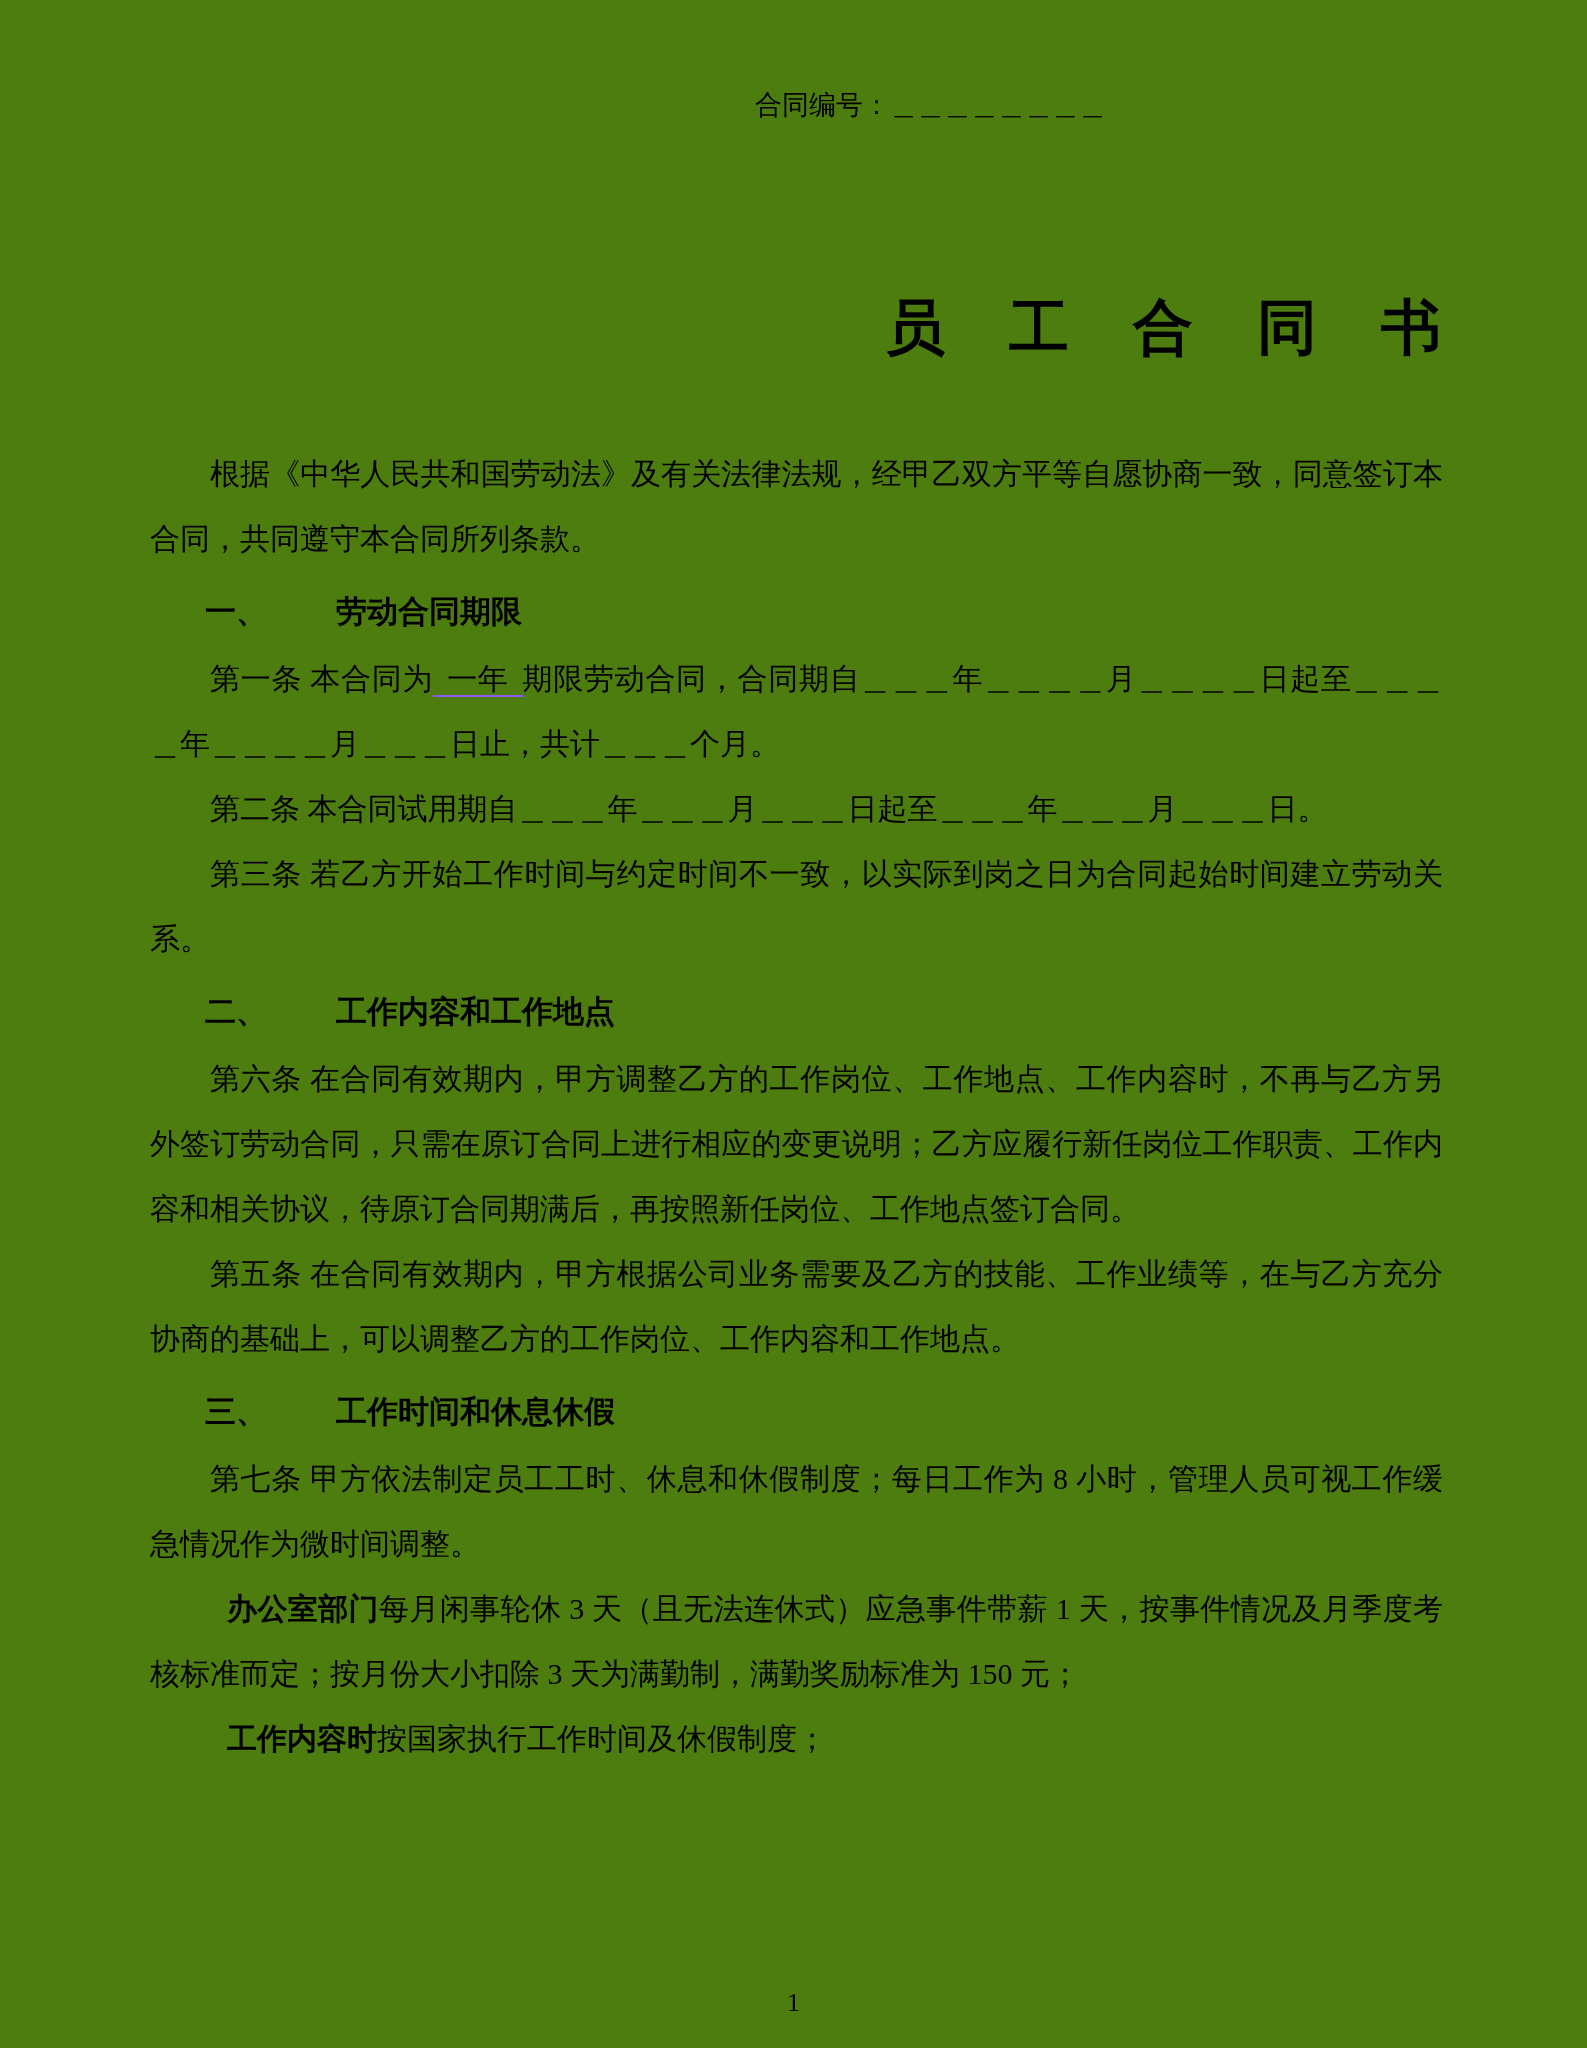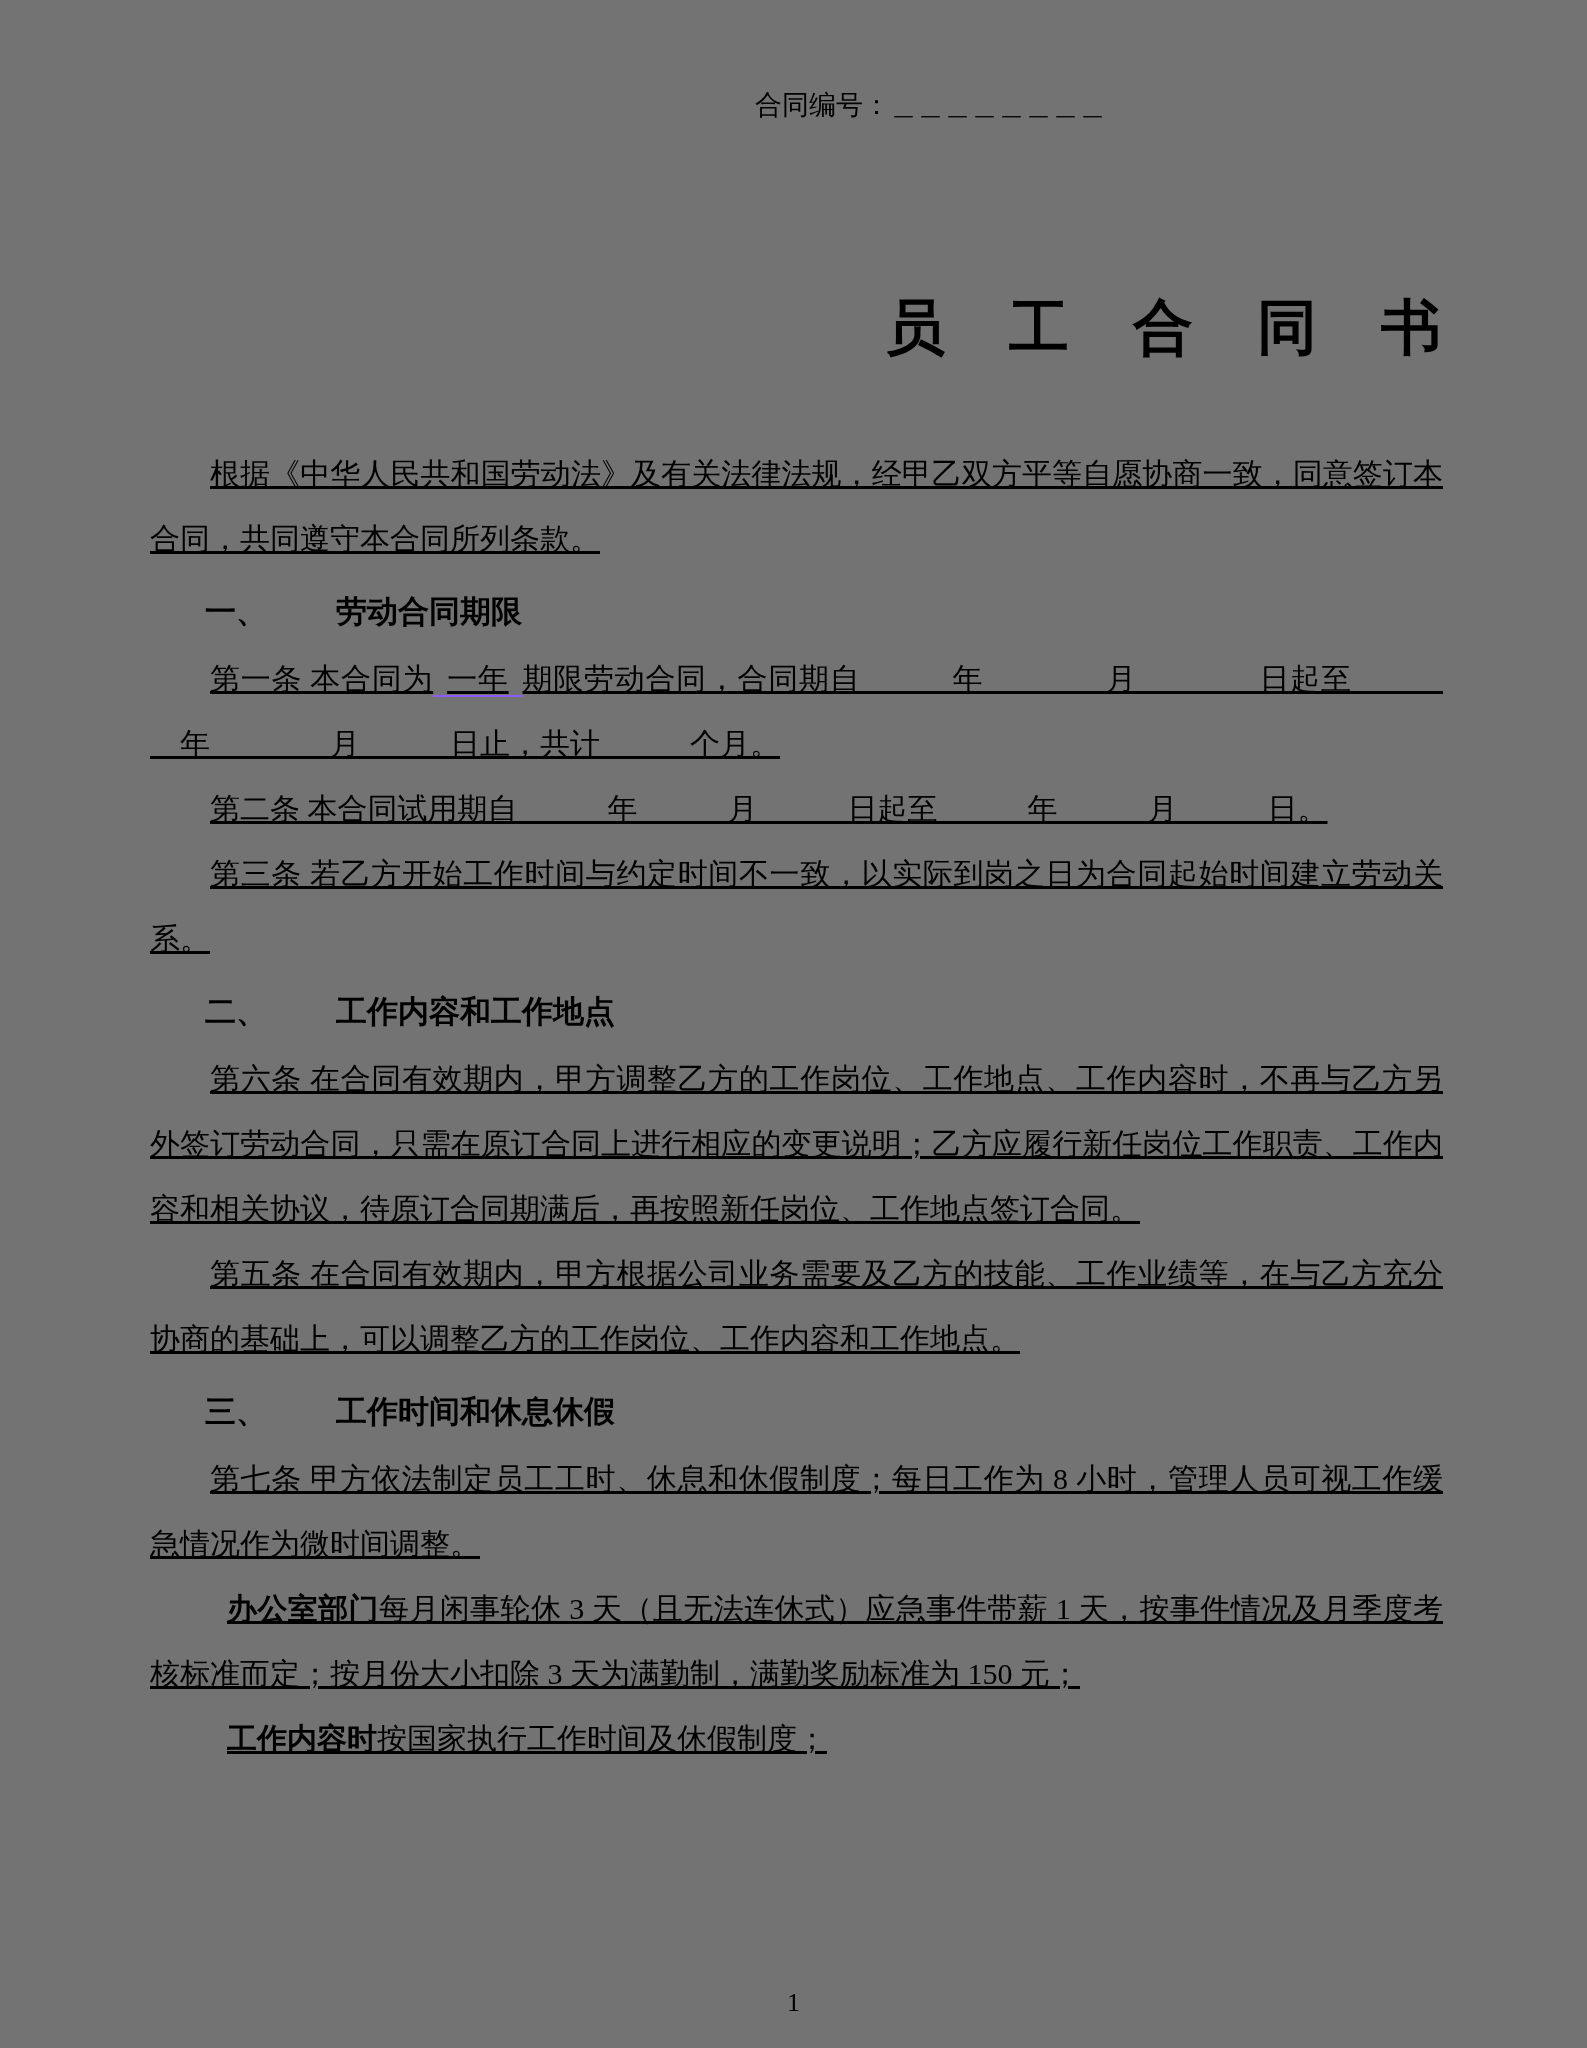--- a/index.html
+++ b/index.html
@@ -1,20 +1,20 @@
 <!DOCTYPE html>
 <html><head>
 <meta charset="utf-8">
 <style>
   html,body { margin:0; padding:0; background:#e8e8e8; }
   .page {
     position:relative;
     width:1587px; height:2048px;
     margin:0 auto;
-    background:#737373;
+    background:#4d7c0f;
     font-family:"Liberation Serif","DejaVu Serif",serif;
     color:#000;
     box-sizing:border-box;
     padding:88px 144px 0 150px;
     overflow:hidden;
   }
   .contract-no-row {
     margin-left:605px;
     font-size:27px;
     line-height:34px;
@@ -27,21 +27,20 @@
     margin:172px 0 78px 0;
     line-height:1.15;
     letter-spacing:2px;
   }
   .para {
     font-size:30px;
     line-height:65px;
     text-align:justify;
     text-indent:60px;
     margin:0;
-    text-decoration:underline;
   }
   .section-heading {
     font-size:31px;
     font-weight:bold;
     margin:8px 0 2px 55px;
     line-height:65px;
   }
   .sec-text { margin-left:69px; }
   .u-term {
     border-bottom:2px solid #8b5cf6;

